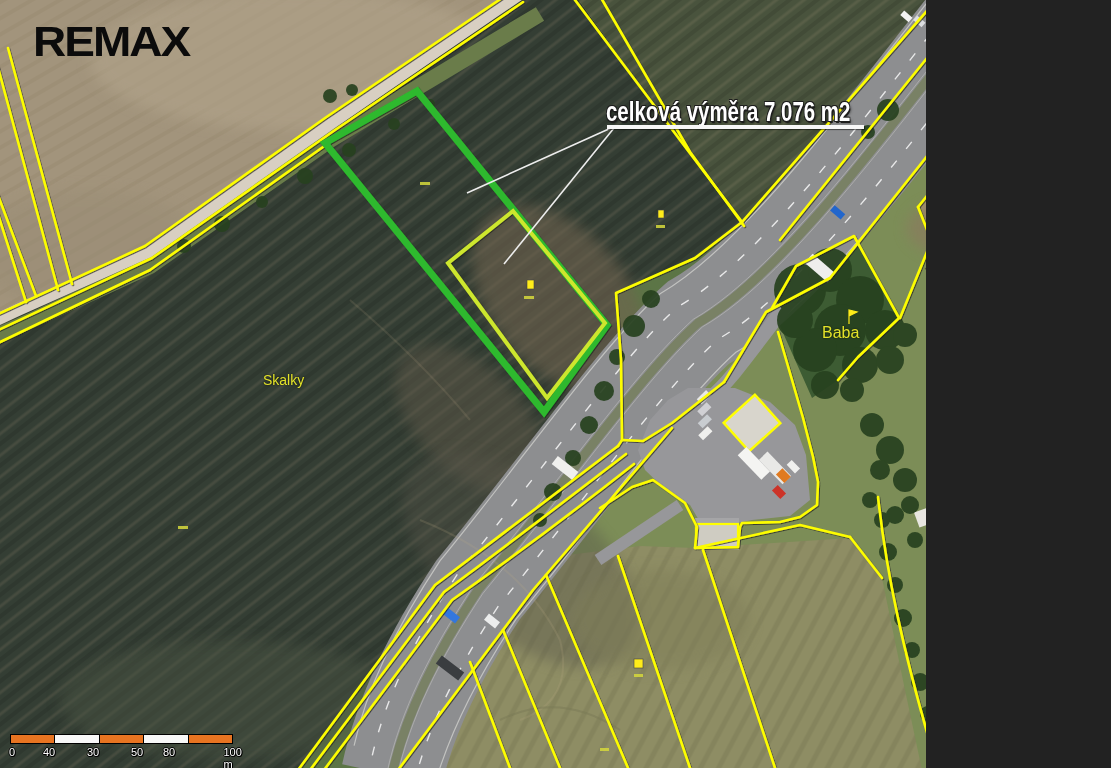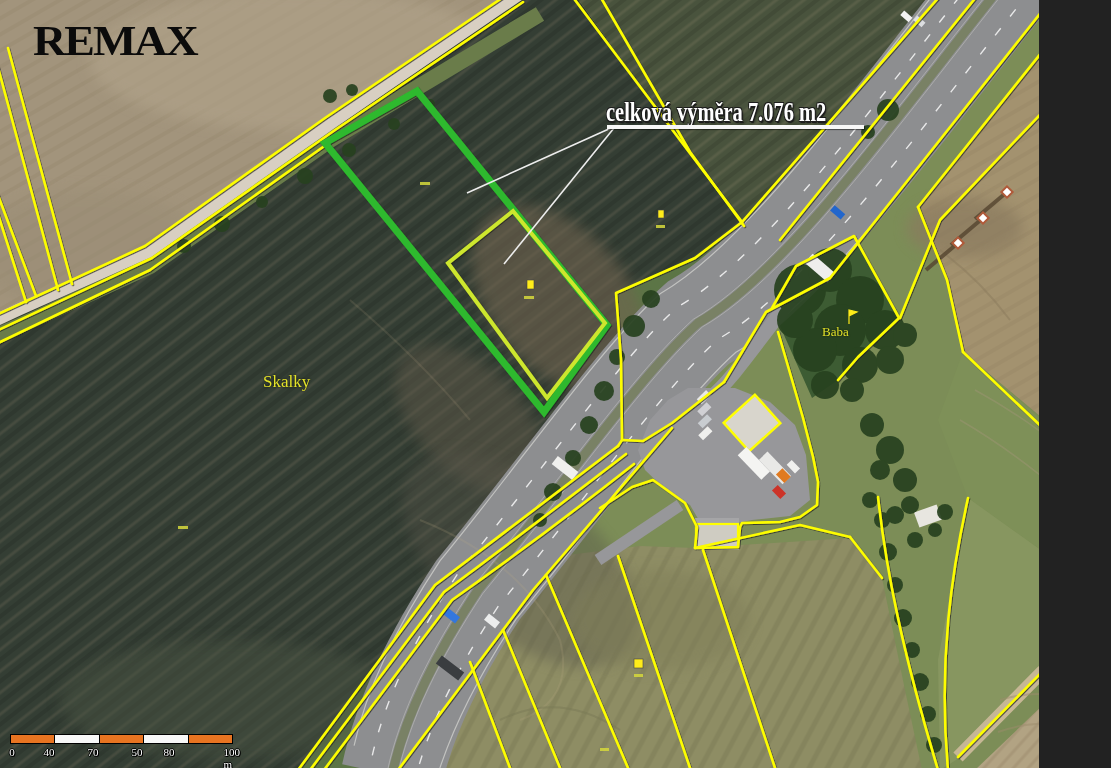--- a/index.html
+++ b/index.html
@@ -1,29 +1,29 @@
 <!DOCTYPE html>
 <html><head>
 <meta charset="utf-8">
 <style>
   html,body{margin:0;padding:0;background:#222;}
-  .map{position:relative;width:1039px;height:768px;overflow:hidden;
-       font-family:Liberation Serif, serif;background:#7c8d57;}
+  .map{position:relative;width:926px;height:768px;overflow:hidden;
+       font-family:Liberation Sans, sans-serif;background:#7c8d57;}
   .map svg{position:absolute;left:0;top:0;}
   .logo{position:absolute;left:33px;top:16px;font-weight:bold;font-size:46px;
         letter-spacing:-2px;color:#0b0b0b;transform:scaleY(.92);transform-origin:0 0;}
   .annotation{position:absolute;left:606px;top:96px;font-weight:bold;font-size:28px;
         color:#fff;white-space:nowrap;transform:scaleX(.73);transform-origin:0 0;
         text-shadow:1.5px 1.5px 0 #1d1d1d,-1px -1px 0 #1d1d1d,1px -1px 0 #1d1d1d,
         -1px 1px 0 #1d1d1d,2px 2px 3px rgba(0,0,0,.55);}
   .annotation-underline{position:absolute;left:607px;top:125px;width:257px;height:4px;
         background:#f7f7f7;box-shadow:1px 1px 1px rgba(0,0,0,.5);}
   .place-label{position:absolute;color:#e3e32a;text-shadow:0 0 2px rgba(0,0,0,.8);}
-  .label-skalky{left:263px;top:372px;font-size:17px;}
-  .label-baba{left:822px;top:324px;font-size:13px;}
+  .label-skalky{left:263px;top:372px;font-size:14px;}
+  .label-baba{left:822px;top:324px;font-size:16px;}
   .scalebar{position:absolute;left:8px;top:731px;width:250px;height:34px;}
   .scalebar .bar{position:absolute;left:2px;top:3px;width:221px;height:8px;
         display:flex;border:1px solid #000;background:#fff;}
   .scalebar .seg{flex:1;}
   .scalebar .seg + .seg{border-left:1px solid #000;}
   .seg.o{background:#e87421;}
   .seg.w{background:#f8f8f8;}
   .scalebar .tick{position:absolute;top:15px;font-size:11px;color:#fff;
         transform:translateX(-50%);
         text-shadow:1px 0 0 #000,-1px 0 0 #000,0 1px 0 #000,0 -1px 0 #000,1px 1px 0 #000;}
@@ -309,19 +309,19 @@
 <div class="scalebar">
   <div class="bar">
     <span class="seg o"></span>
     <span class="seg w"></span>
     <span class="seg o"></span>
     <span class="seg w"></span>
     <span class="seg o"></span>
   </div>
   <span class="tick" style="left:4px">0</span>
   <span class="tick" style="left:41px">40</span>
-  <span class="tick" style="left:85px">70</span>
+  <span class="tick" style="left:85px">30</span>
   <span class="tick" style="left:129px">50</span>
   <span class="tick" style="left:161px">80</span>
   <span class="tick" style="left:227px">100 m</span>
 </div>
 
 </div>
 
 </body></html>

